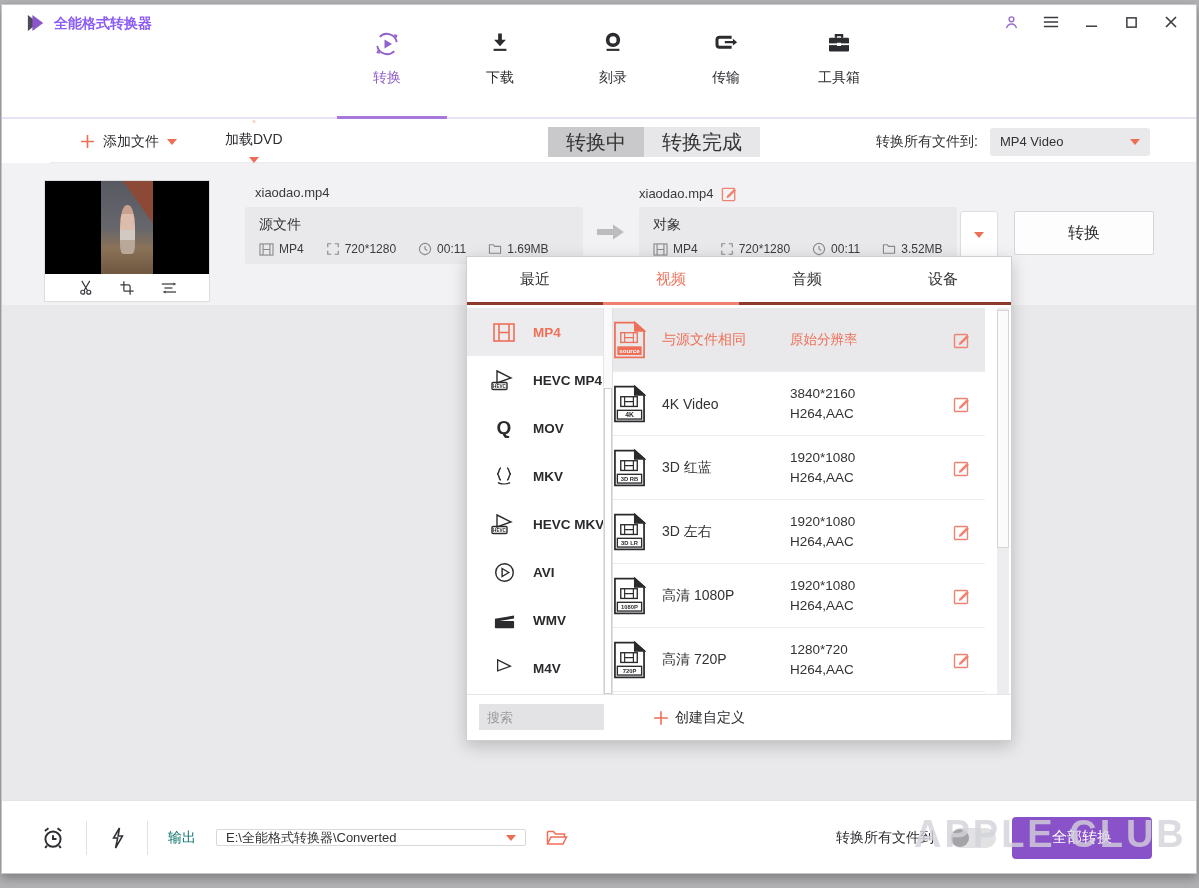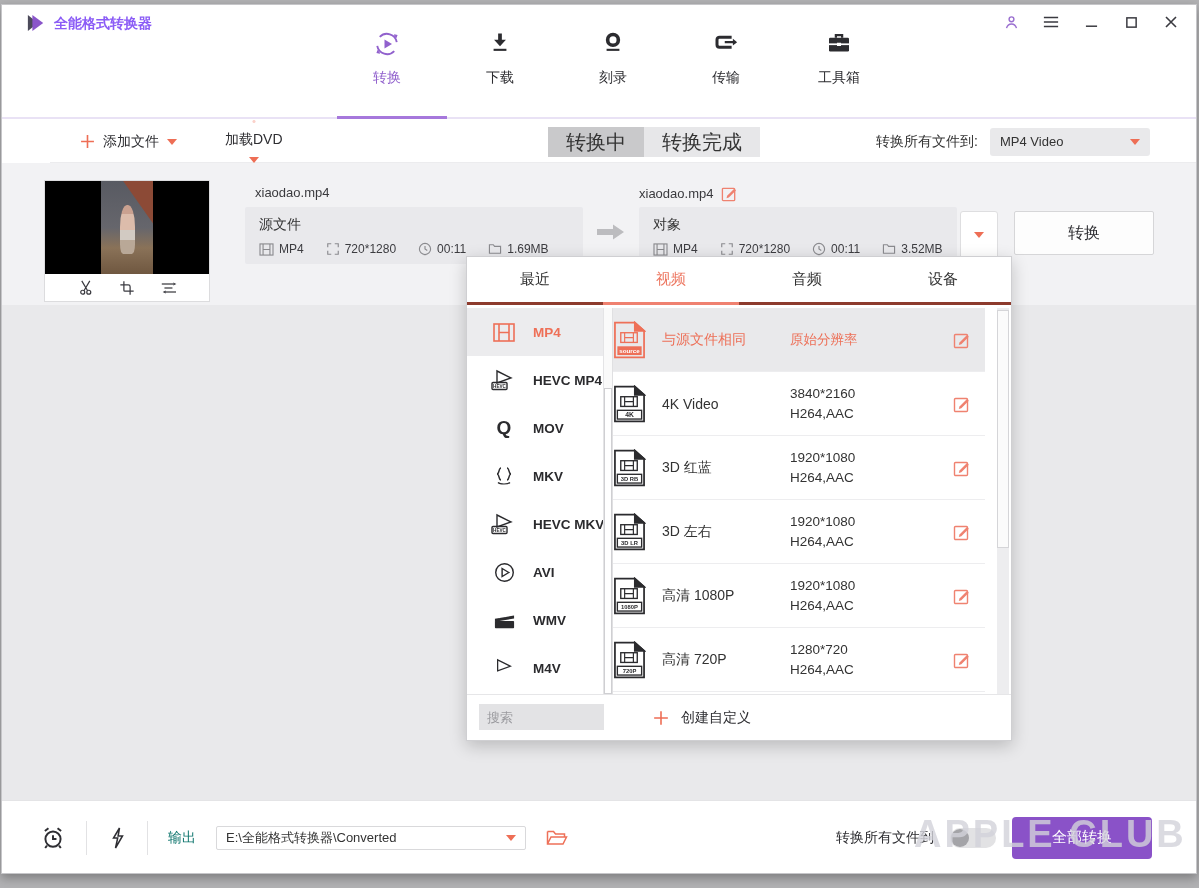--- a/index.html
+++ b/index.html
@@ -84,29 +84,29 @@
   .prow .pname{width:128px;font-size:14px;color:#333;margin-left:16px;}
   .prow.selected .pname,.prow.selected .pres,.prow.selected .pdetail{color:#ed7058;}
   .pres-block{width:150px;font-size:13.5px;color:#333;line-height:20px;}
   .pedit{margin-left:auto;margin-right:14px;color:#ef8270;display:flex;}
   .plist-scroll{position:absolute;right:2px;top:51px;width:12px;height:432px;background:#ededef;}
   .plist-scroll .thumb{position:absolute;left:0;right:0;top:2px;height:238px;background:#fbfbfb;border:1px solid #d5d5d8;}
   .pbottom{position:absolute;left:0;right:0;top:437px;height:46px;border-top:1px solid #e6e6e8;background:#fff;}
   .searchbox{position:absolute;left:12px;top:9px;width:125px;height:26px;background:#e3e3e5;border:none;
       padding:0 8px;font-size:13px;color:#333;font-family:inherit;}
   .searchbox::placeholder{color:#9a9a9e;}
-  .create-custom{position:absolute;left:186px;top:0;height:46px;display:flex;align-items:center;gap:12px;
+  .create-custom{position:absolute;left:186px;top:0;height:46px;display:flex;align-items:center;gap:6px;
       font-size:14px;color:#2e2e32;}
   
   .footer{left:0;top:795px;right:0;height:73px;background:#fff;border-top:1px solid #e4e4e6;}
   .f-ic{color:#2e2e33;display:flex;align-items:center;}
   .fdiv{width:1px;height:34px;background:#e2e2e4;}
   .f-left{left:38px;top:0;height:73px;display:flex;align-items:center;gap:20px;}
   .out-label{font-size:14px;color:#0f766e;}
-  .out-combo{width:310px;height:24px;border:1px solid #d9d9db;border-radius:2px;background:#fff;display:flex;
+  .out-combo{width:310px;height:17px;border:1px solid #d9d9db;border-radius:2px;background:#fff;display:flex;
       align-items:center;justify-content:space-between;padding:0 9px;font-size:13px;color:#333;}
   .f-right{right:44px;top:0;height:73px;display:flex;align-items:center;gap:16px;}
   .merge-label{font-size:14px;color:#2e2e32;}
   .toggle{width:46px;height:20px;border-radius:10px;background:#e2e2e4;position:relative;}
   .toggle .knob{position:absolute;left:1px;top:1px;width:18px;height:18px;border-radius:50%;background:#a4a4a8;}
   .convert-all{width:140px;height:42px;background:#8a52c8;border-radius:4px;color:#fff;font-size:15px;
       display:flex;align-items:center;justify-content:center;}
   .watermark{left:912px;top:808px;z-index:50;font-size:38px;font-weight:bold;letter-spacing:3px;
       color:rgba(210,210,218,.8);pointer-events:none;white-space:nowrap;}
 </style>

